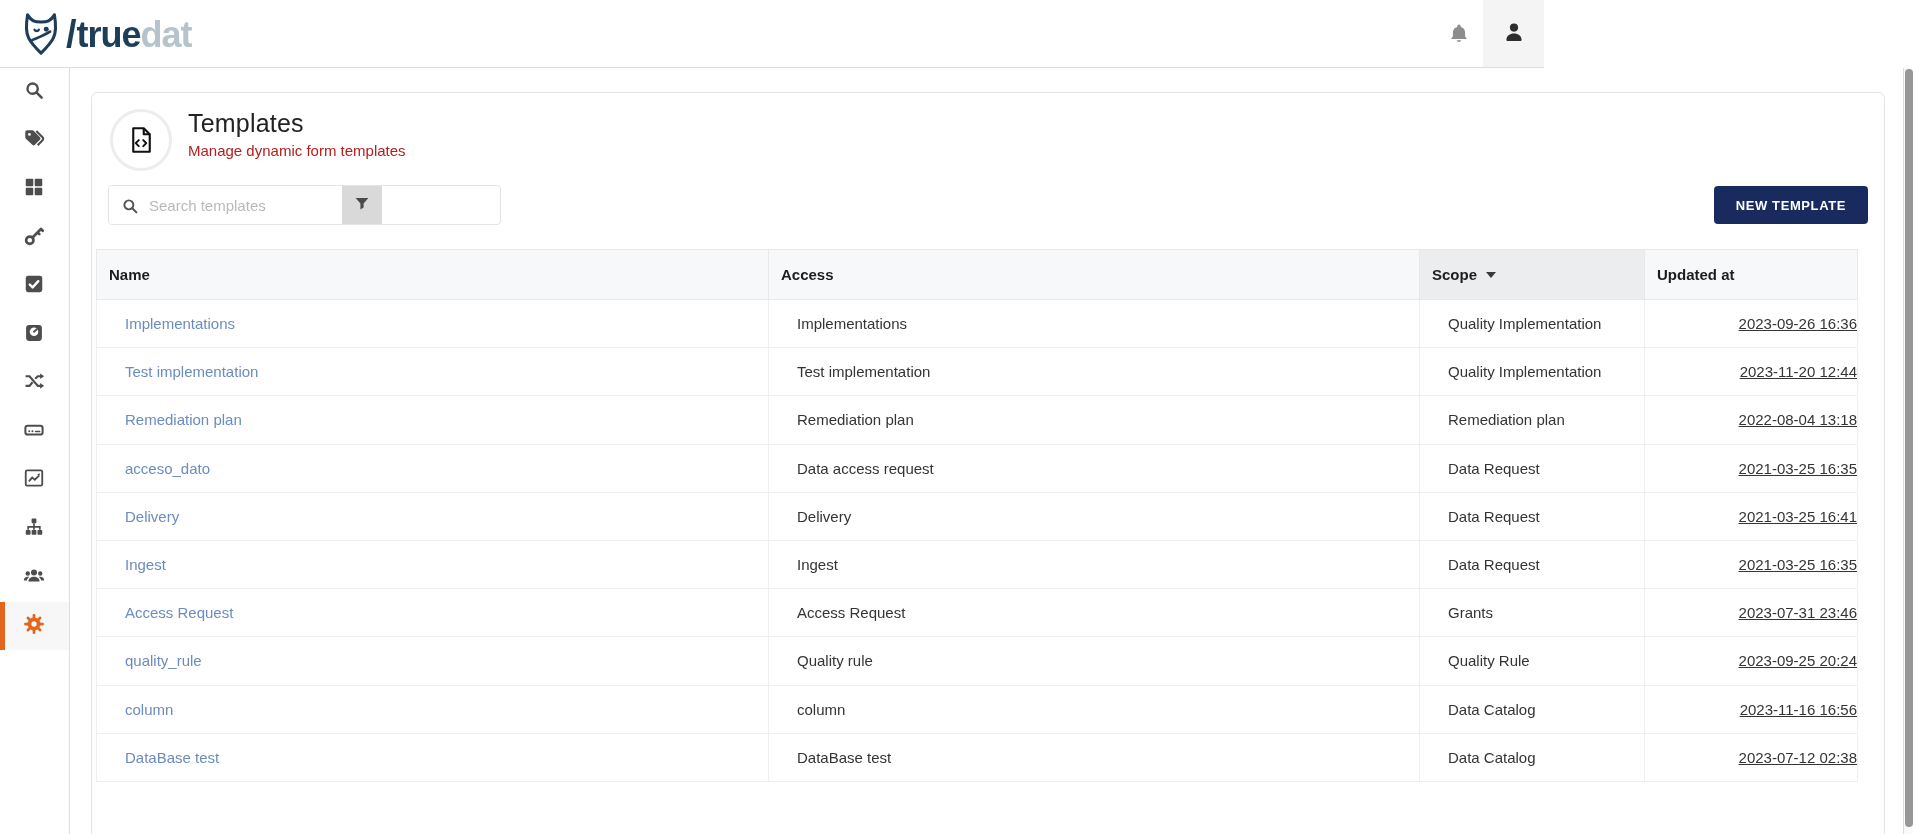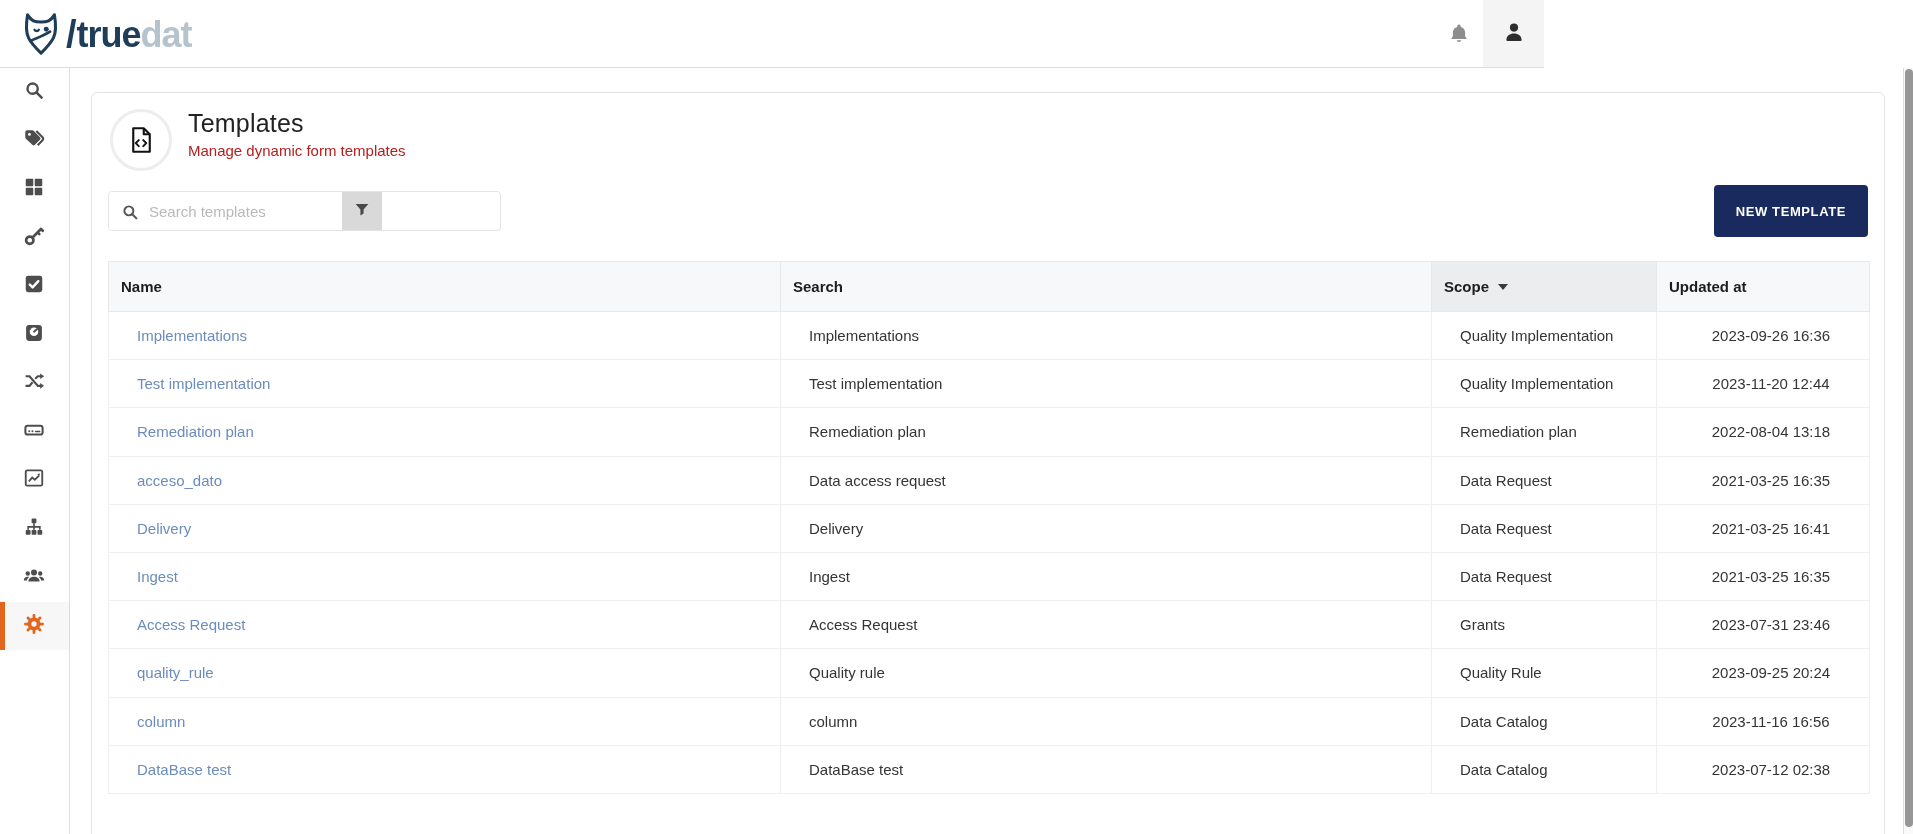--- a/index.html
+++ b/index.html
@@ -46,34 +46,34 @@
   .search-group { display:flex; height:40px; border:1px solid #e4e4e4; border-radius:4px; overflow:hidden; }
   .search-box { position:relative; width:233px; background:#fff; }
   .search-box svg { position:absolute; left:12px; top:11px; }
   .search-input { width:100%; height:100%; border:none; outline:none; padding:0 10px 0 40px;
     font-size:15px; color:#14532d; font-family:inherit; }
   .search-input::placeholder { color:#b9b9b9; }
   .filter-btn { width:40px; background:#d9d9d9; border:none; cursor:pointer;
     display:flex; align-items:center; justify-content:center; }
   .scope-btn { width:118px; background:#e3e3e3; border:none; cursor:pointer;
     font-size:15px; color:#333; font-family:inherit; border-radius:0 4px 4px 0;margin-top:40px; }
-  .new-btn { height:52px; padding:0 22px; background:#192a5e; color:#fff; border:none; border-radius:4px;
+  .new-btn { height:38px; padding:0 22px; background:#192a5e; color:#fff; border:none; border-radius:4px;
     font-size:13px; font-weight:700; letter-spacing:.6px; cursor:pointer; font-family:inherit; }
 
   
-  .tbl { margin:24px 16px 0 16px; width:1762px; border-collapse:collapse; table-layout:fixed; }
+  .tbl { margin:24px 16px 0 4px; width:1762px; border-collapse:collapse; table-layout:fixed; }
   .tbl th { height:50px; background:#f7f8f9; border:1px solid #e6e8ea; text-align:left;
     padding-left:12px; font-size:15px; font-weight:600; color:#1d1d1d; }
   .tbl th.sorted { background:#ebedee; }
   .sort-caret { display:inline-block; width:0; height:0; margin-left:9px; vertical-align:2px;
     border-left:5px solid transparent; border-right:5px solid transparent; border-top:6px solid #3a3a3a; }
   .tbl td { height:48.2px; border:1px solid #efefef; border-top:none; font-size:15px; color:#343434;
     padding-left:28px; white-space:nowrap; overflow:hidden; }
   .tbl td.c-name { color:#6b8cbc; cursor:pointer; }
-  .tbl td.c-upd { text-align:center; padding-left:16px; }
+  .tbl td.c-upd { text-align:right; padding-left:16px;text-decoration:underline; }
 </style>
 </head>
 <body>
 
 <div class="hdr">
   <div class="logo">
     <span>
       <svg width="46" height="46" viewBox="0 0 48 48" fill="none">
         <path d="M10 4 C8 16 8 22 11 28 C14 34 19 39 24 44 C29 39 34 34 37 28 C40 22 40 16 38 4 C34 10.5 30.5 11.5 24 11.5 C17.5 11.5 14 10.5 10 4 Z" stroke="#1e3d58" stroke-width="3.2" stroke-linejoin="round"></path>
         <path d="M17.2 19.5 a2.6 2.6 0 0 0 4.6 0" stroke="#1e3d58" stroke-width="2.4" stroke-linecap="round"></path>
@@ -289,21 +289,21 @@
   <table class="tbl">
     <colgroup>
         <col style="width:672px">
         <col style="width:651px">
         <col style="width:225px">
         <col>
       </colgroup>
     <thead>
       <tr>
         <th>Name</th>
-        <th>Search</th>
+        <th>Access</th>
         <th class="sorted"><span>Scope</span><span class="sort-caret"></span></th>
         <th>Updated at</th>
       </tr>
     </thead>
     <tbody>
   <tr>
     <td class="c-name">Implementations</td>
     <td>Implementations</td>
     <td>Quality Implementation</td>
     <td class="c-upd">2023-09-26 16:36</td>

